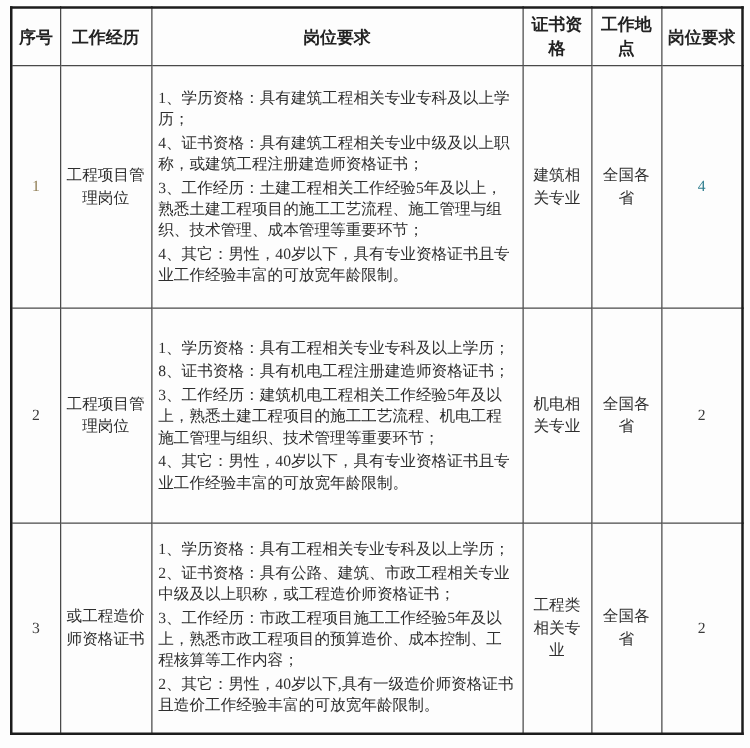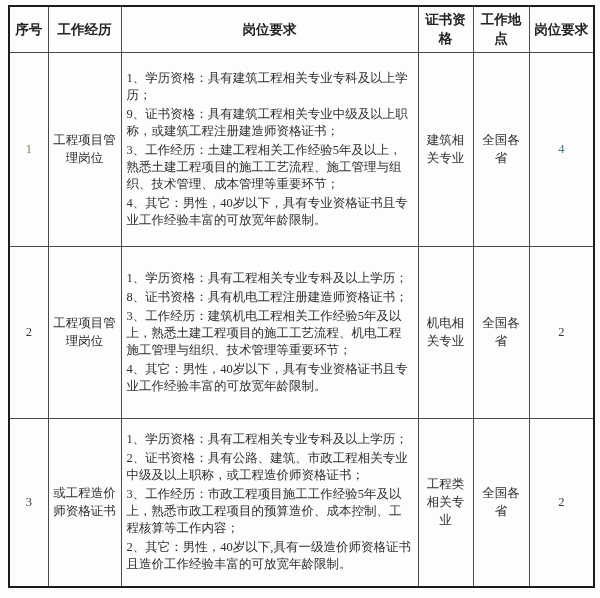--- a/index.html
+++ b/index.html
@@ -75,21 +75,21 @@
       <th class="hdr">证书资格</th>
       <th class="hdr">工作地点</th>
       <th class="hdr">岗位要求</th>
     </tr>
 
     <tr style="height:194px">
       <td class="center-cell" style="color: rgb(142, 124, 82);">1</td>
       <td class="center-cell">工程项目管理岗位</td>
       <td class="req-cell">
         <div class="req-item">1、学历资格：具有建筑工程相关专业专科及以上学历；</div>
-        <div class="req-item">9、证书资格：具有建筑工程相关专业中级及以上职称，或建筑工程注册建造师资格证书；</div>
+        <div class="req-item">4、证书资格：具有建筑工程相关专业中级及以上职称，或建筑工程注册建造师资格证书；</div>
         <div class="req-item">3、工作经历：土建工程相关工作经验5年及以上，熟悉土建工程项目的施工工艺流程、施工管理与组织、技术管理、成本管理等重要环节；</div>
         <div class="req-item">4、其它：男性，40岁以下，具有专业资格证书且专业工作经验丰富的可放宽年龄限制。</div>
       </td>
       <td class="center-cell">建筑相关专业</td>
       <td class="center-cell">全国各省</td>
       <td class="center-cell" style="color: rgb(47, 125, 142);">4</td>
     </tr>
 
     <tr style="height:172px">
       <td class="center-cell" style="color: rgb(58, 58, 58);">2</td>

